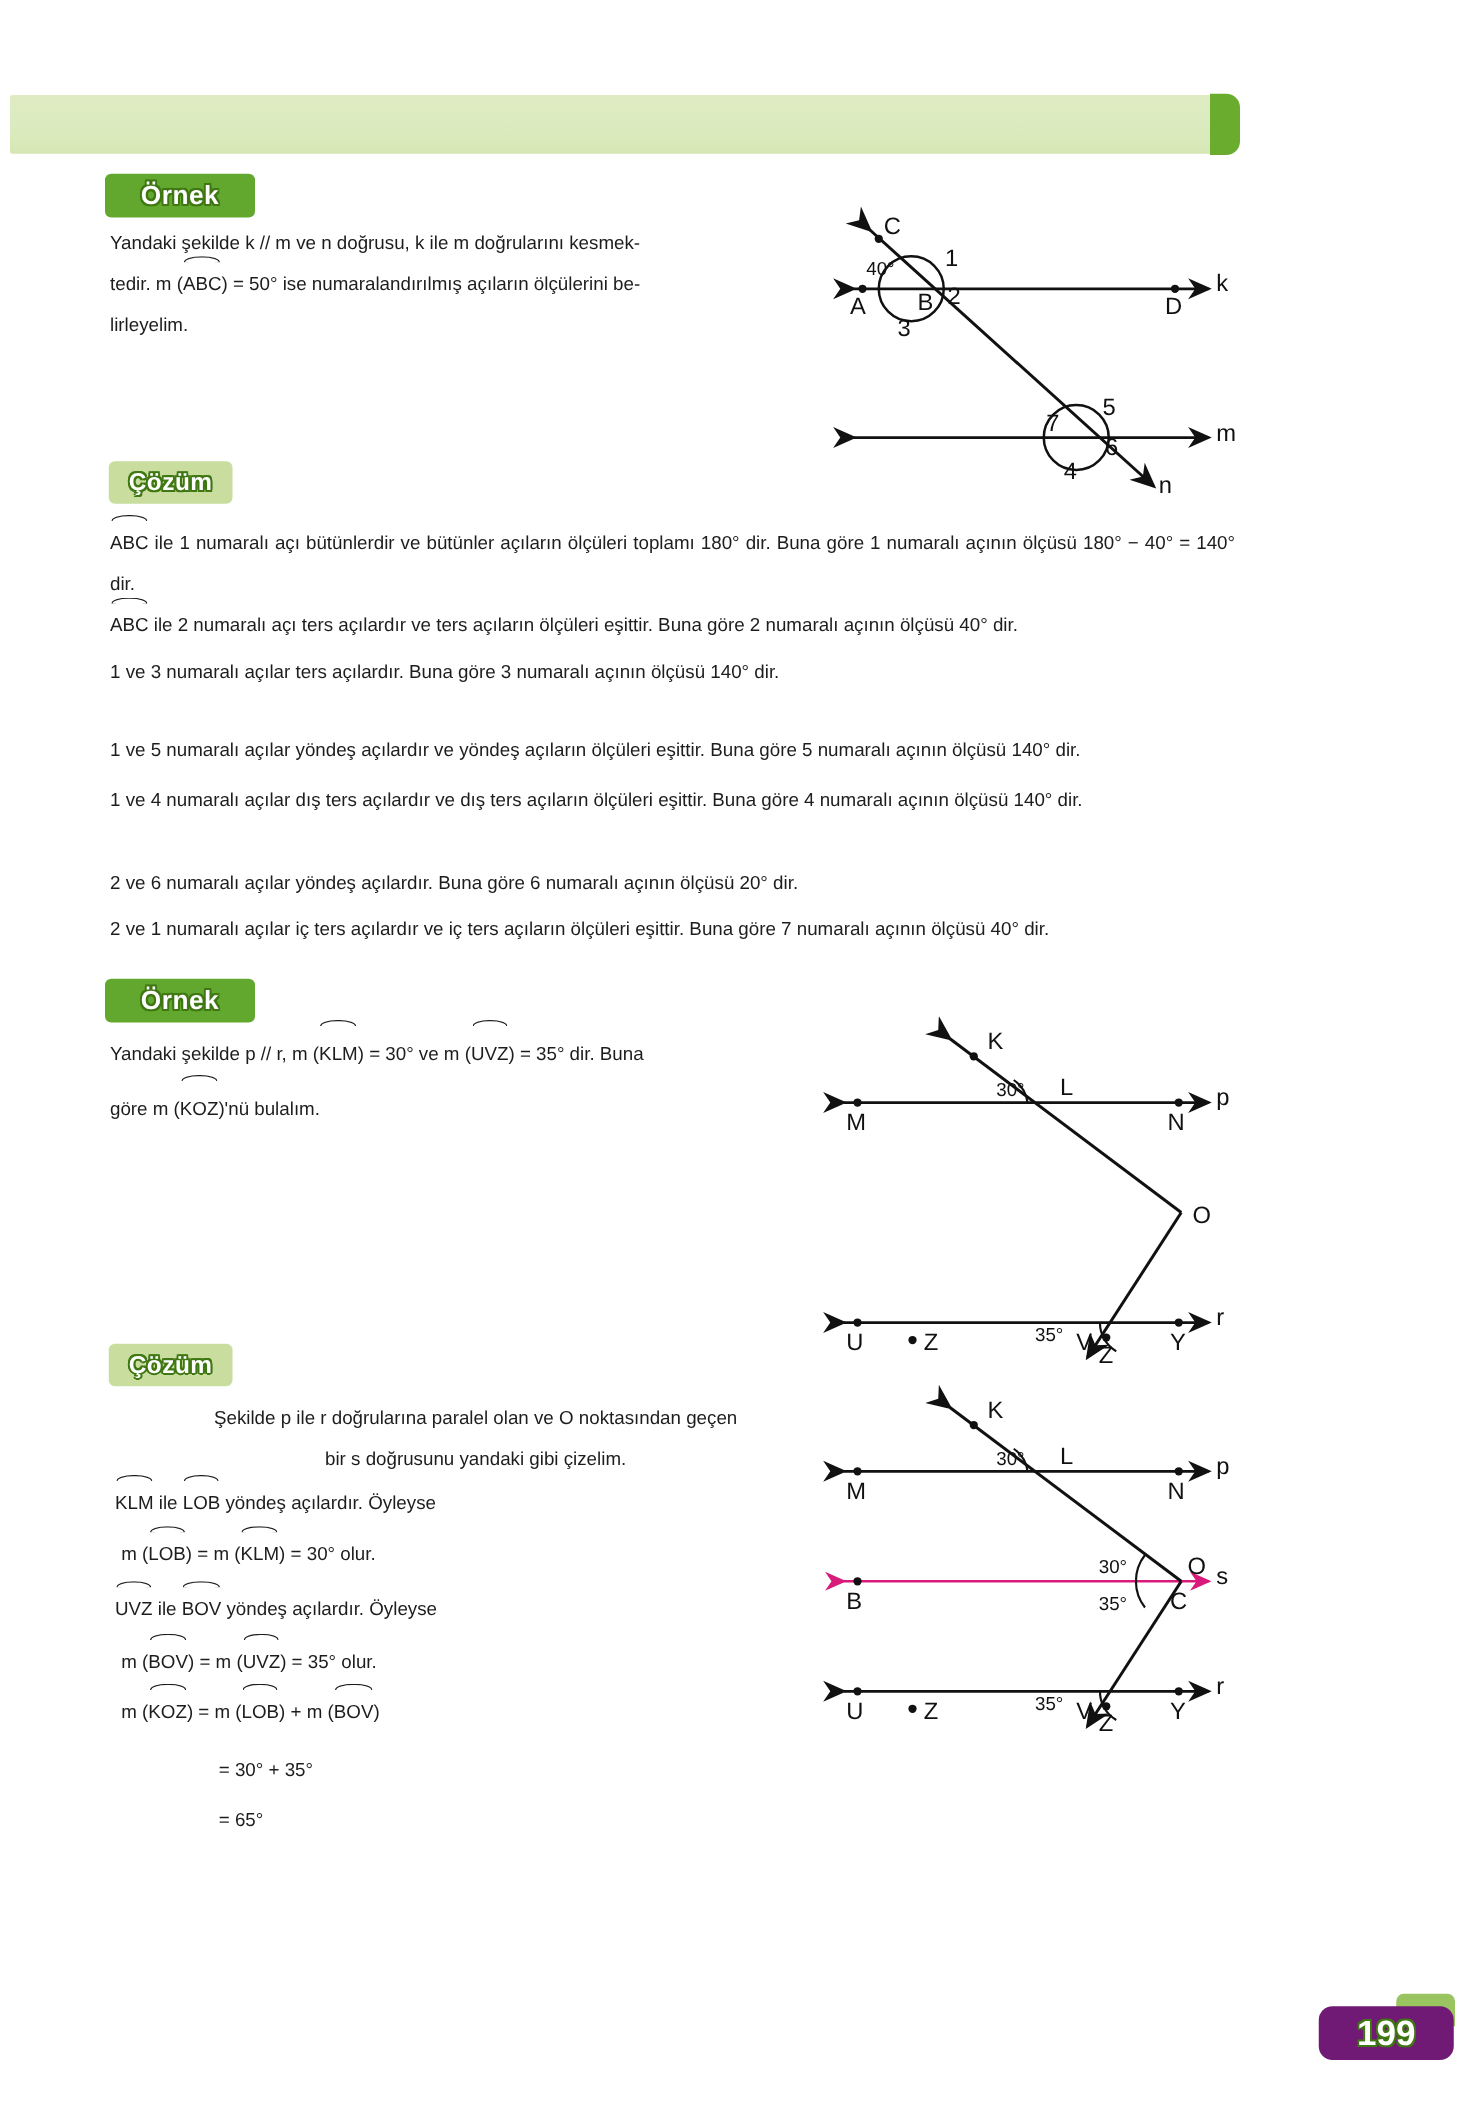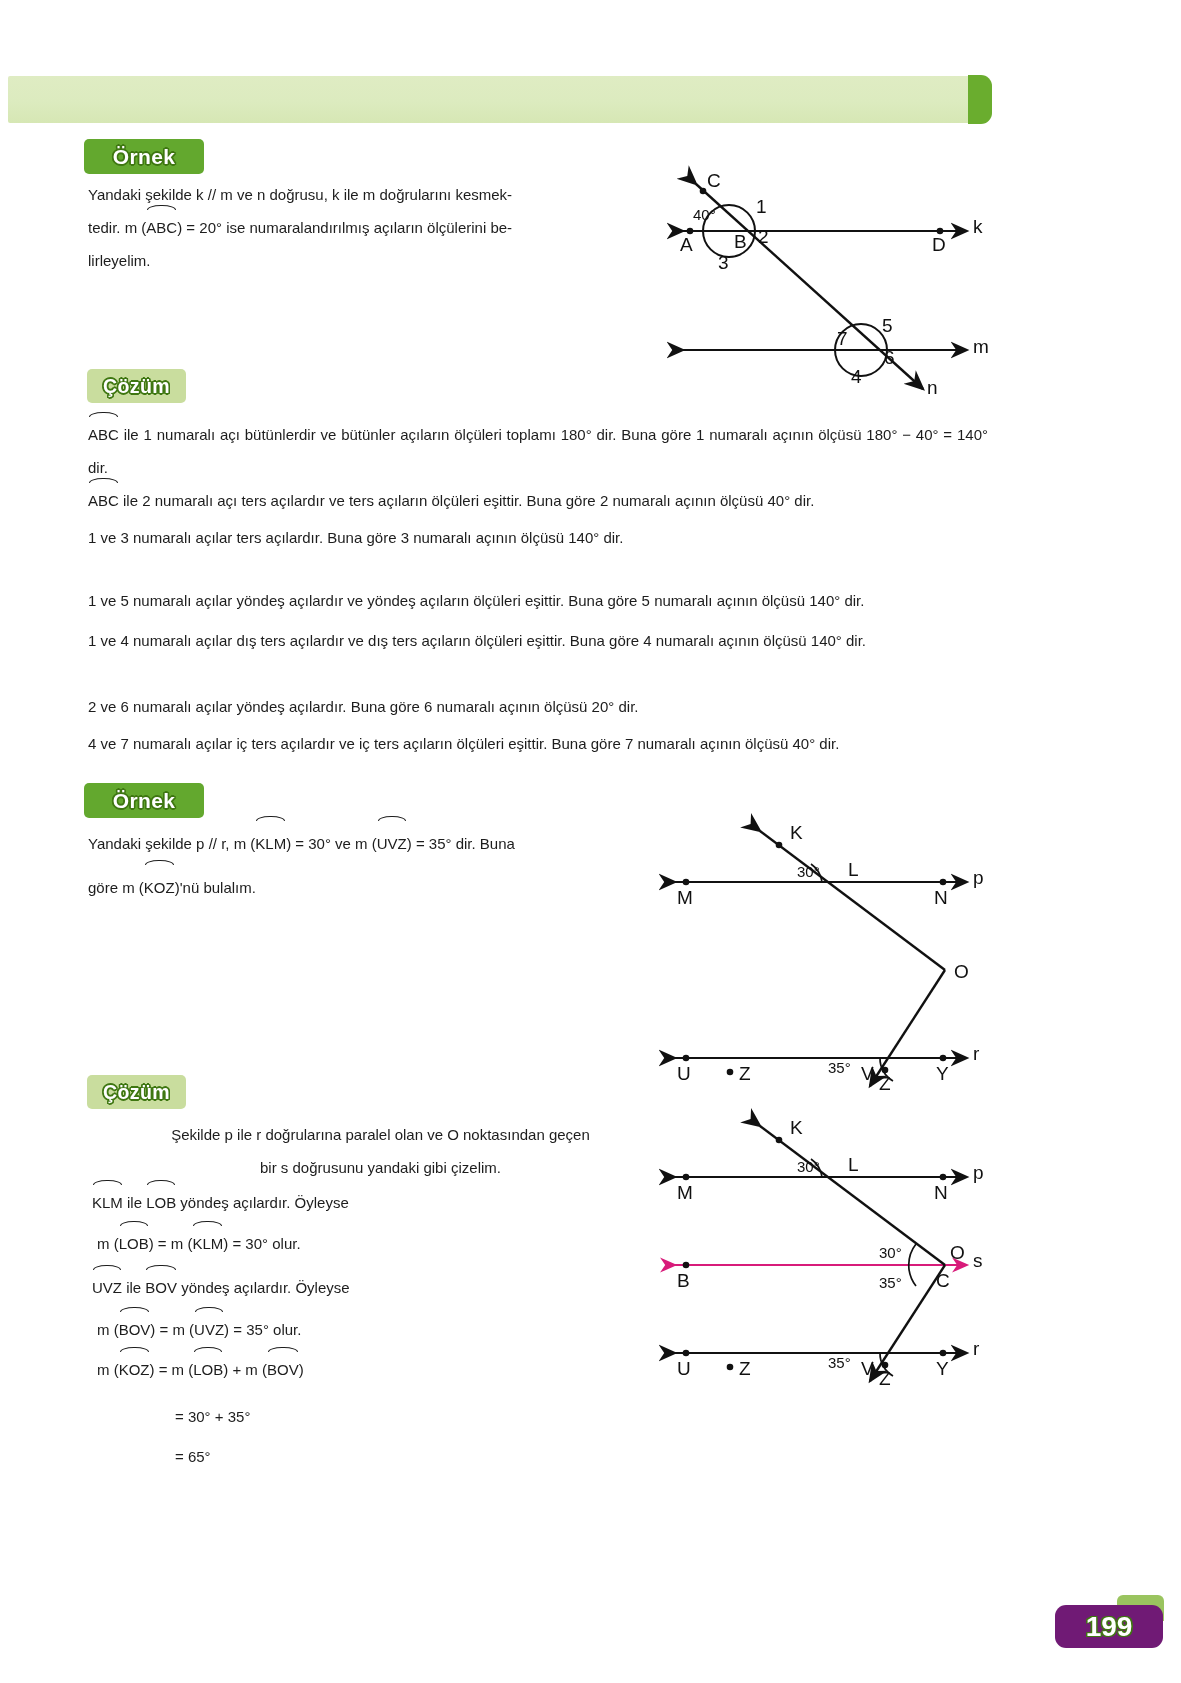--- a/index.html
+++ b/index.html
@@ -103,21 +103,21 @@
 
 <div class="content">
 
   <div class="header-bar"></div>
   <div class="header-bar-cap"></div>
 
   <div class="tag tag-ornek" style="left:84px; top:139px;">Örnek</div>
 
   <div class="para" style="left:88px; top:178px; width:575px;">
     <div>Yandaki şekilde k // m ve n doğrusu, k ile m doğrularını kesmek-</div>
-    <div><span>tedir. m (</span><span class="ovl">ABC</span><span>) = 20° ise numaralandırılmış açıların ölçülerini be-</span></div>
+    <div><span>tedir. m (</span><span class="ovl">ABC</span><span>) = 50° ise numaralandırılmış açıların ölçülerini be-</span></div>
     <div>lirleyelim.</div>
   </div>
 
   <svg class="fig" style="left:655px; top:165px;" width="340" height="245" viewBox="0 0 340 245">
     <defs>
       <marker id="ar1" markerWidth="9" markerHeight="9" refX="7.5" refY="4.5" orient="auto">
         <path d="M0,0.7 L8.6,4.5 L0,8.3 L2.6,4.5 Z" fill="#111"></path>
       </marker>
     </defs>
 
@@ -162,21 +162,21 @@
   </div>
 
   <div class="para" style="left:88px; top:521px; width:900px;">1 ve 3 numaralı açılar ters açılardır. Buna göre 3 numaralı açının ölçüsü 140° dir.</div>
 
   <div class="para j" style="left:88px; top:584px; width:900px;">1 ve 5 numaralı açılar yöndeş açılardır ve yöndeş açıların ölçüleri eşittir. Buna göre 5 numaralı açının ölçüsü 140° dir.</div>
 
   <div class="para j" style="left:88px; top:624px; width:900px;">1 ve 4 numaralı açılar dış ters açılardır ve dış ters açıların ölçüleri eşittir. Buna göre 4 numaralı açının ölçüsü 140° dir.</div>
 
   <div class="para" style="left:88px; top:690px; width:900px;">2 ve 6 numaralı açılar yöndeş açılardır. Buna göre 6 numaralı açının ölçüsü 20° dir.</div>
 
-  <div class="para" style="left:88px; top:727px; width:900px;">4 ve 7 numaralı açılar iç ters açılardır ve iç ters açıların ölçüleri eşittir. Buna göre 7 numaralı açının ölçüsü 40° dir.</div>
+  <div class="para" style="left:88px; top:727px; width:900px;">2 ve 1 numaralı açılar iç ters açılardır ve iç ters açıların ölçüleri eşittir. Buna göre 7 numaralı açının ölçüsü 40° dir.</div>
 
   <div class="tag tag-ornek" style="left:84px; top:783px;">Örnek</div>
 
   <div class="para" style="left:88px; top:822px; width:580px; line-height:44px;">
     <div><span>Yandaki şekilde p // r, m (</span><span class="ovl">KLM</span><span>) = 30° ve m (</span><span class="ovl">UVZ</span><span>) = 35° dir. Buna</span></div>
     <div><span>göre m (</span><span class="ovl">KOZ</span><span>)'nü bulalım.</span></div>
   </div>
 
   <svg class="fig" style="left:655px; top:818px;" width="340" height="270" viewBox="0 0 340 270">
     <defs>

